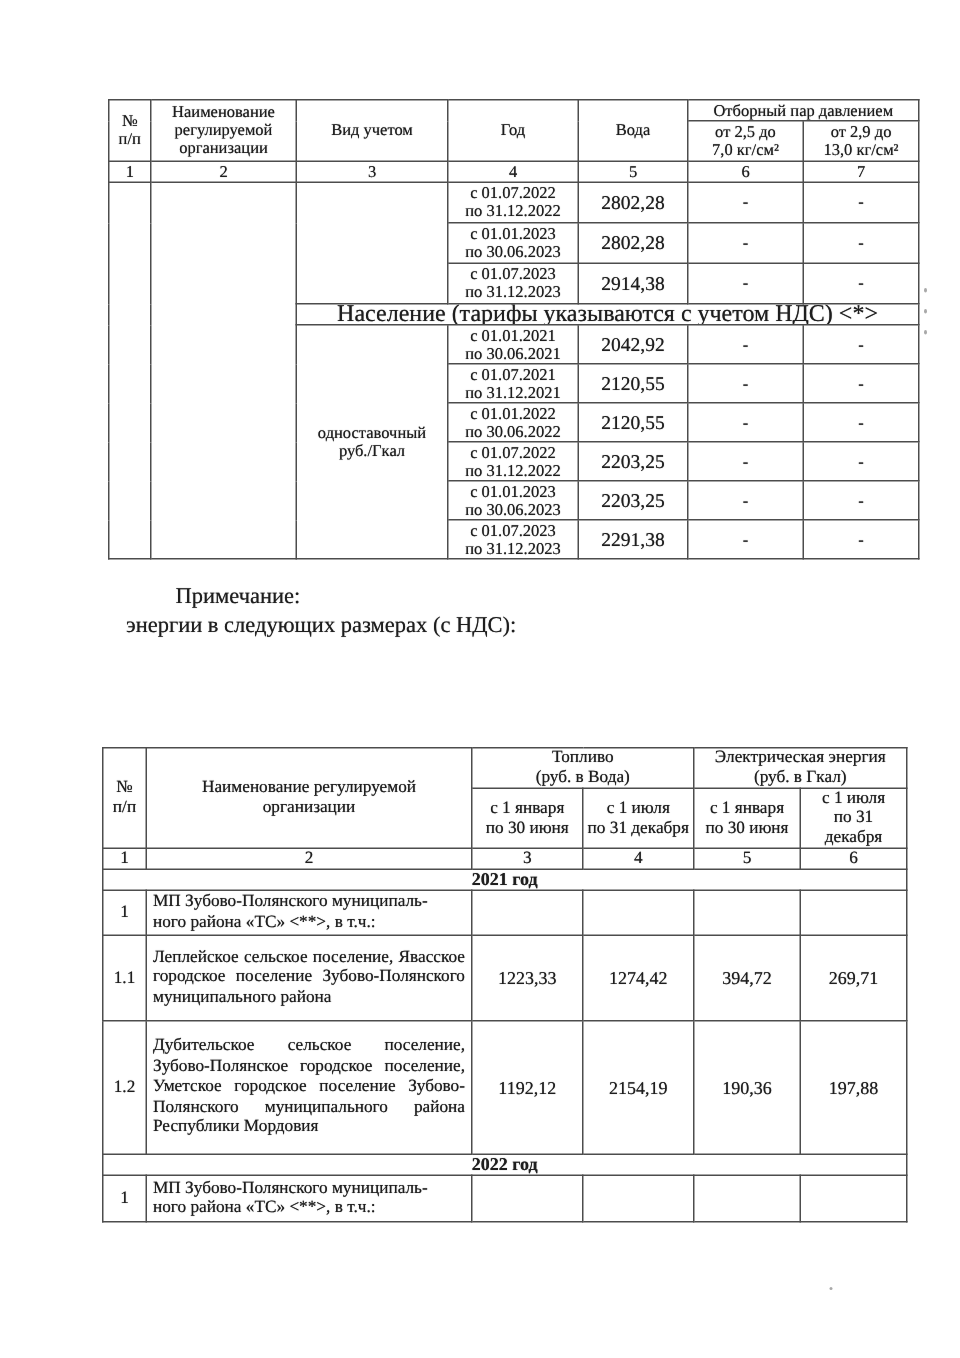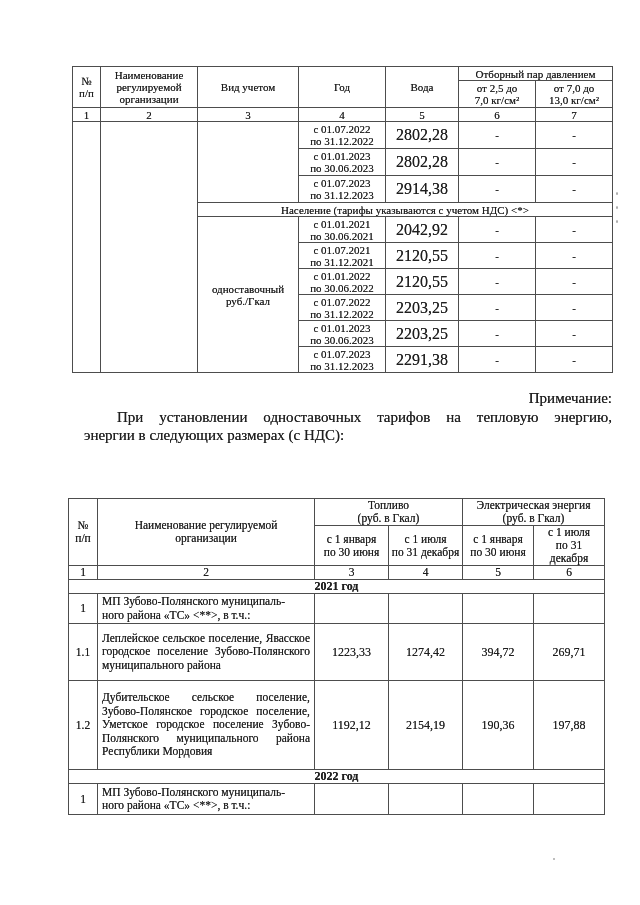--- a/index.html
+++ b/index.html
@@ -7,30 +7,30 @@
     width:640px;height:905px;position:relative;background:#ffffff;
     font-family:"Liberation Serif", serif;color:#1e1e1e;overflow:hidden;
   }
   .page{position:absolute;inset:0;text-shadow:0 0 .5px rgba(40,40,40,.85);}
   table{border-collapse:collapse;table-layout:fixed;position:absolute;}
   td{border:1px solid #4d4d4d;text-align:center;vertical-align:middle;
      padding:0 2px;overflow:hidden;}
   .pre{white-space:pre-line;}
   
   .t1{left:72px;top:66px;width:540px;font-size:11px;line-height:12px;}
-  .t1 .val{font-size:16px;font-family:Liberation Serif, serif;}
+  .t1 .val{font-size:13px;font-family:Liberation Serif, serif;}
   .t1 .numrow td{font-size:11px;}
-  .t1 .band{font-size:11px;}
+  .t1 .band{font-size:16px;}
   
   .note{position:absolute;left:84px;top:389px;width:528px;
         font-size:15px;line-height:18.6px;}
   .note-line{text-align:justify;text-align-last:justify;}
   .note-line.first{text-indent:33px;}
   .note-line.last{text-align-last:left;}
-  .note-label{text-indent:33px;text-align:right;}
+  .note-label{text-indent:33px;}
   
   .t2{left:68px;top:498px;width:536px;font-size:11.5px;line-height:13px;}
   .t2 .val{font-size:12px;}
   .t2 .org{text-align:justify;padding:1px 4px;line-height:13.5px;}
   .t2 .org.left{text-align:left;margin-left:31px;}
   .t2 .yearband{font-weight:bold;font-size:12px;}
   .speck{position:absolute;background:#a9a9a9;border-radius:50%;}
 </style>
 </head>
 <body>
@@ -55,21 +55,21 @@
 регулируемой
 организации</td>
       <td rowspan="2">Вид учетом</td>
       <td rowspan="2">Год</td>
       <td rowspan="2">Вода</td>
       <td colspan="2">Отборный пар давлением</td>
     </tr>
     <tr style="height:27px">
       <td class="pre">от 2,5 до
 7,0 кг/см²</td>
-      <td class="pre">от 7,0 до
+      <td class="pre">от 2,9 до
 13,0 кг/см²</td>
     </tr>
     <tr class="numrow" style="height:14px">
       <td>1</td>
       <td>2</td>
       <td>3</td>
       <td>4</td>
       <td>5</td>
       <td>6</td>
       <td>7</td>
@@ -143,41 +143,40 @@
 по 31.12.2023</td>
       <td class="val">2291,38</td>
       <td>-</td>
       <td>-</td>
     </tr>
   </tbody>
     </table>
 
   <div class="note">
     <div class="note-label">Примечание:</div>
-    <div class="note-line first">При установлении одноставочных тарифов на тепловую энергию,</div>
     <div class="note-line last">энергии в следующих размерах (с НДС):</div>
   </div>
 
   <table class="t2">
     <colgroup>
       <col style="width:29px">
         <col style="width:217px">
         <col style="width:74px">
       <col style="width:74px">
         <col style="width:71px">
         <col style="width:71px">
     </colgroup>
     <tbody>
         <tr style="height:27px">
       <td rowspan="2" class="pre">№
 п/п</td>
       <td rowspan="2" class="pre">Наименование регулируемой
 организации</td>
       <td colspan="2" class="pre">Топливо
-(руб. в Гкал)</td>
+(руб. в Вода)</td>
       <td colspan="2" class="pre">Электрическая энергия
 (руб. в Гкал)</td>
     </tr>
     <tr style="height:27px">
       <td class="pre">с 1 января
 по 30 июня</td>
       <td class="pre">с 1 июля
 по 31 декабря</td>
       <td class="pre">с 1 января
 по 30 июня</td>

